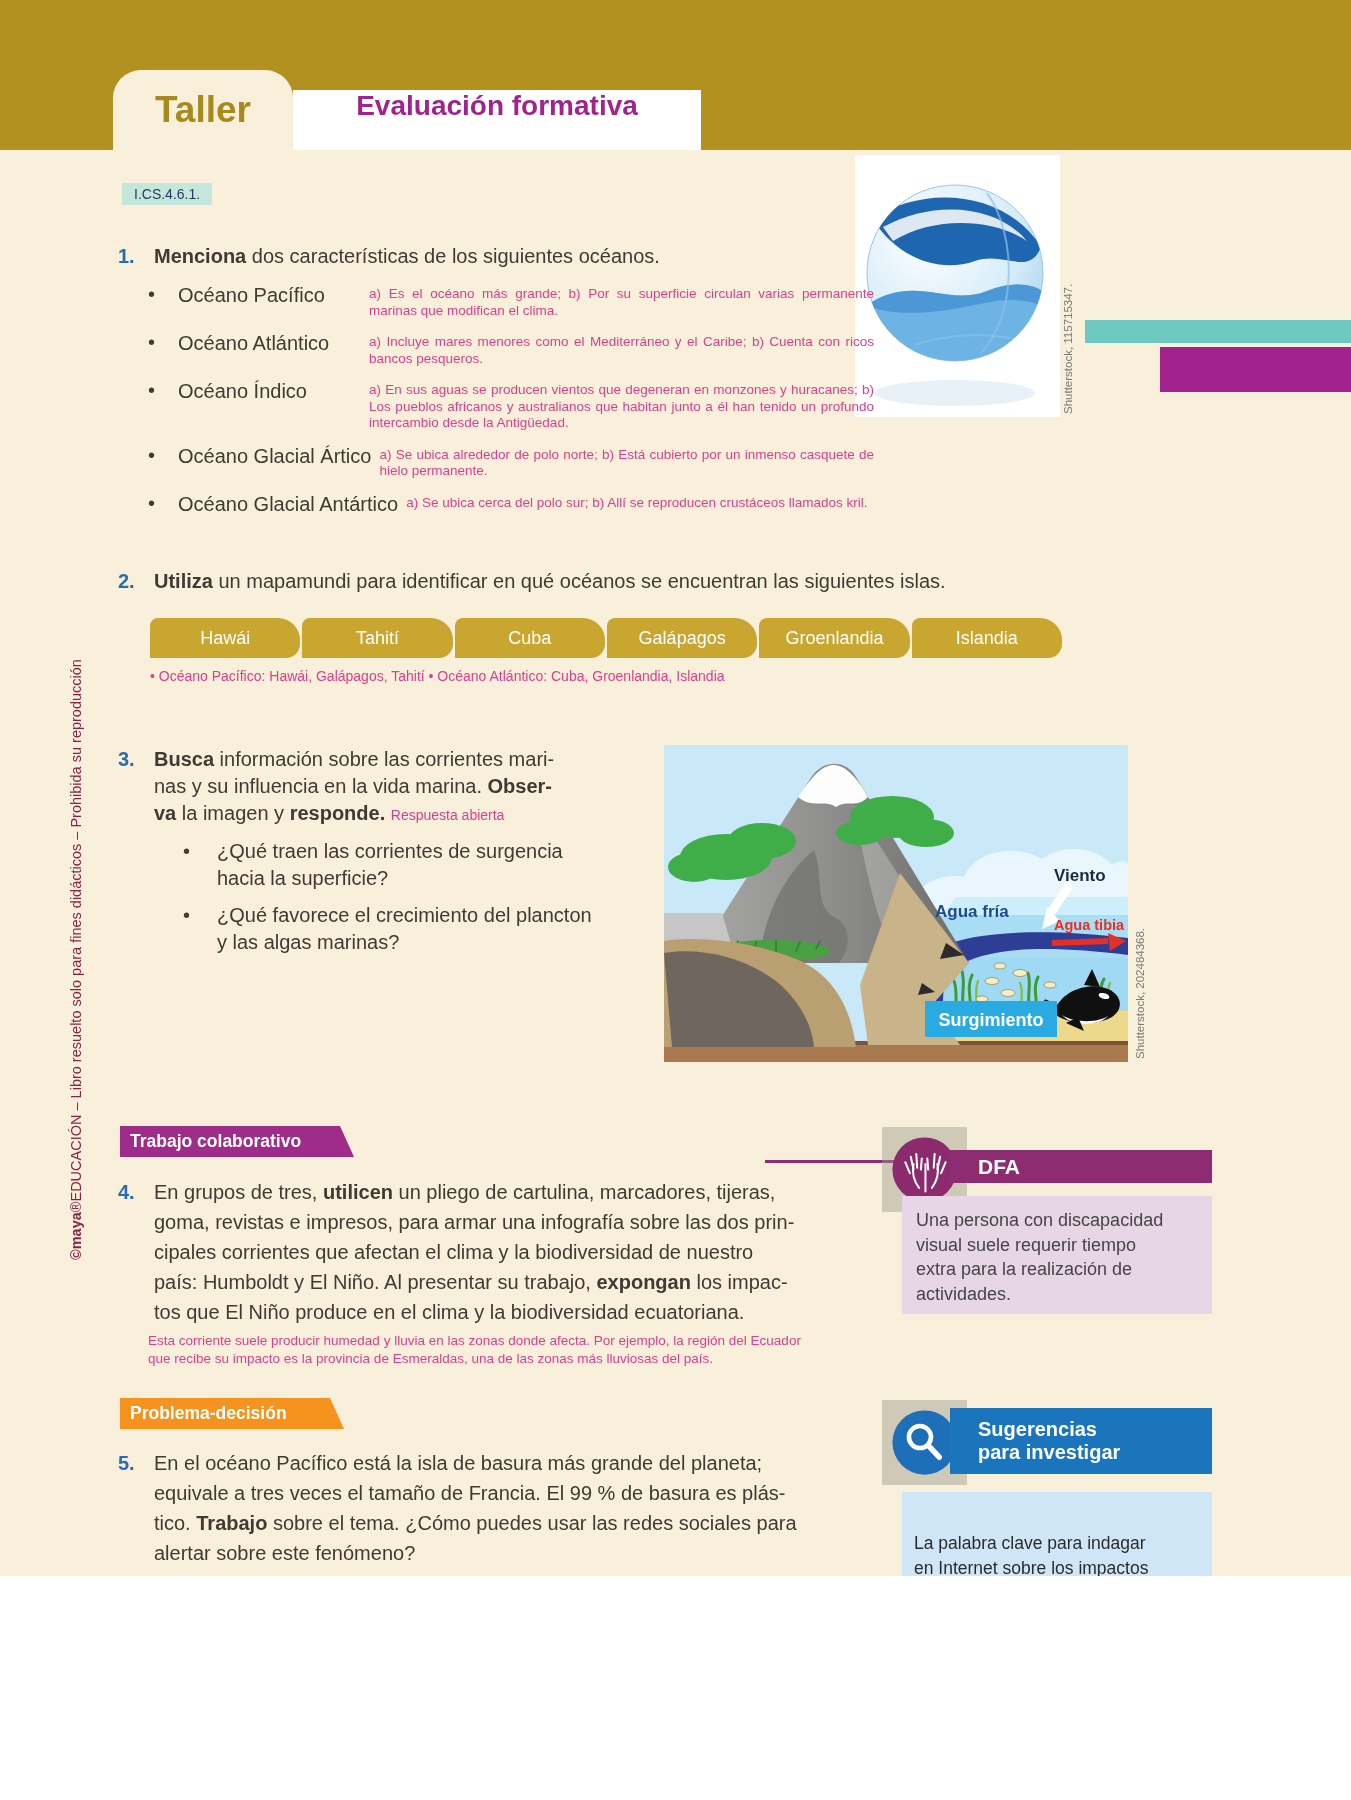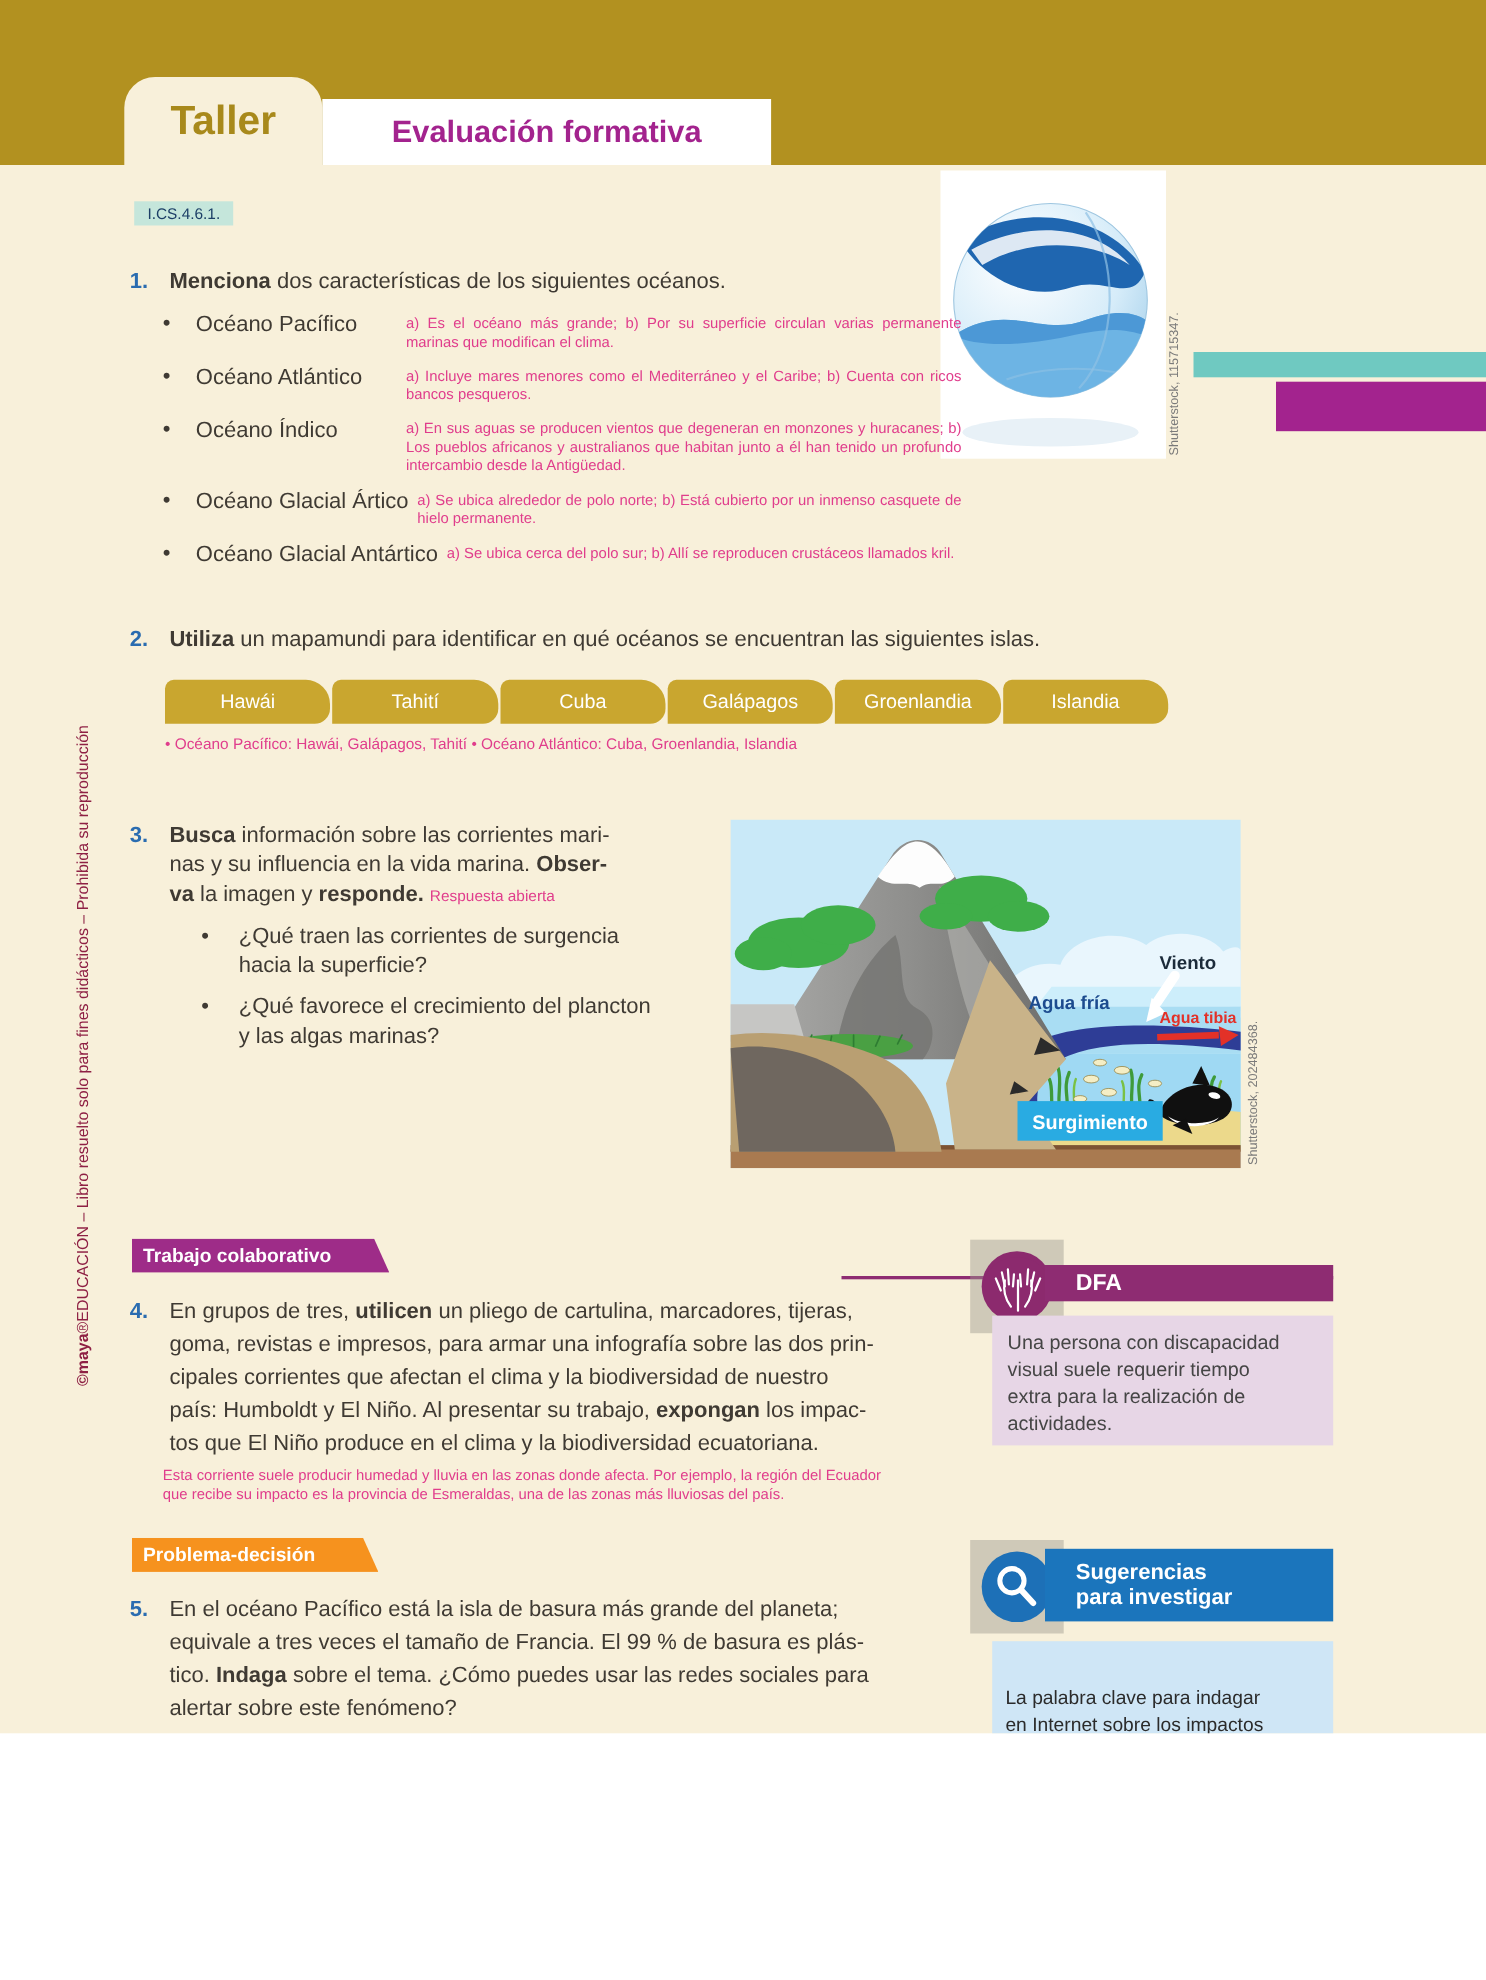--- a/index.html
+++ b/index.html
@@ -5,21 +5,21 @@
   html,body{margin:0;padding:0;}
   body{font-family:"Liberation Sans", sans-serif;}
   #page{position:relative;width:1351px;height:1576px;background:#f8f0da;overflow:hidden;}
   .abs{position:absolute;}
   .b{font-weight:700;}
   .pink-sm{color:#e03d8c;font-size:14px;}
   
   .band{left:0;top:0;width:1351px;height:150px;background:#b29120;}
   .tab-taller{left:113px;top:70px;width:180px;height:80px;background:#f8f0da;border-radius:28px 28px 0 0;display:flex;align-items:center;justify-content:center;}
   .tab-taller span{color:#a8891b;font-weight:700;font-size:37px;}
-  .strip-eval{left:293px;top:90px;width:408px;height:60px;background:#ffffff;display:flex;align-items:center;justify-content:center;}
+  .strip-eval{left:293px;top:90px;width:408px;height:60px;background:#ffffff;display:flex;justify-content:center;}
   .strip-eval span{color:#a3238e;font-weight:700;font-size:28px;}
   .badge{left:122px;top:183px;background:#c5e6db;color:#1c3e66;font-weight:400;font-size:14px;padding:3px 12px;}
   
   .side-text{left:-317px;top:855px;width:790px;height:20px;transform:rotate(-90deg);color:#8e2044;font-size:14.5px;white-space:nowrap;}
   .side-text .brand{font-weight:700;}
   
   .globe-box{left:855px;top:155px;width:205px;height:262px;background:#ffffff;}
   .credit{color:#7a7a7a;font-size:11.5px;white-space:nowrap;}
   .credit1{left:983px;top:323px;width:170px;transform:rotate(-90deg);}
   .credit2{left:1005px;top:918px;width:270px;transform:rotate(-90deg);}
@@ -312,21 +312,21 @@
   <div class="abs dfa-body">Una persona con discapacidad
 visual suele requerir tiempo
 extra para la realización de
 actividades.</div>
 
   <div class="abs banner banner-problem">Problema-decisión</div>
   <div class="abs item-par item5">
     <span class="q-num">5.</span>
     <span class="rich"><span>En el océano Pacífico está la isla de basura más grande del planeta;
 equivale a tres veces el tamaño de Francia. El 99 % de basura es plás-
-tico. </span><span class="b">Indaga</span><span> sobre el tema. ¿Cómo puedes usar las redes sociales para
+tico. </span><span class="b">Trabajo</span><span> sobre el tema. ¿Cómo puedes usar las redes sociales para
 alertar sobre este fenómeno?</span></span>
   </div>
 
   <div class="abs icon-square sug-square">
     <svg width="78" height="78" viewBox="0 0 85 85">
       <circle cx="42" cy="42" r="35" fill="#1d70b7"></circle>
       <circle cx="37" cy="36" r="12" stroke="#ffffff" stroke-width="5" fill="none"></circle>
       <line x1="46" y1="45" x2="58" y2="58" stroke="#ffffff" stroke-width="6" stroke-linecap="round"></line>
     </svg>
   </div>

